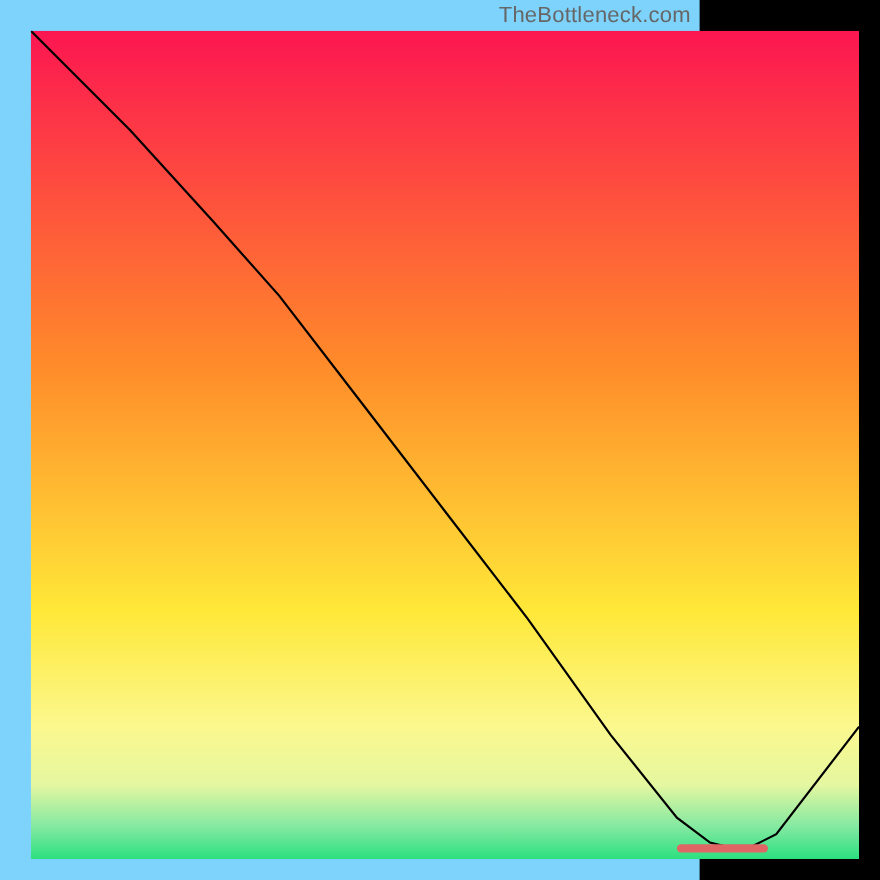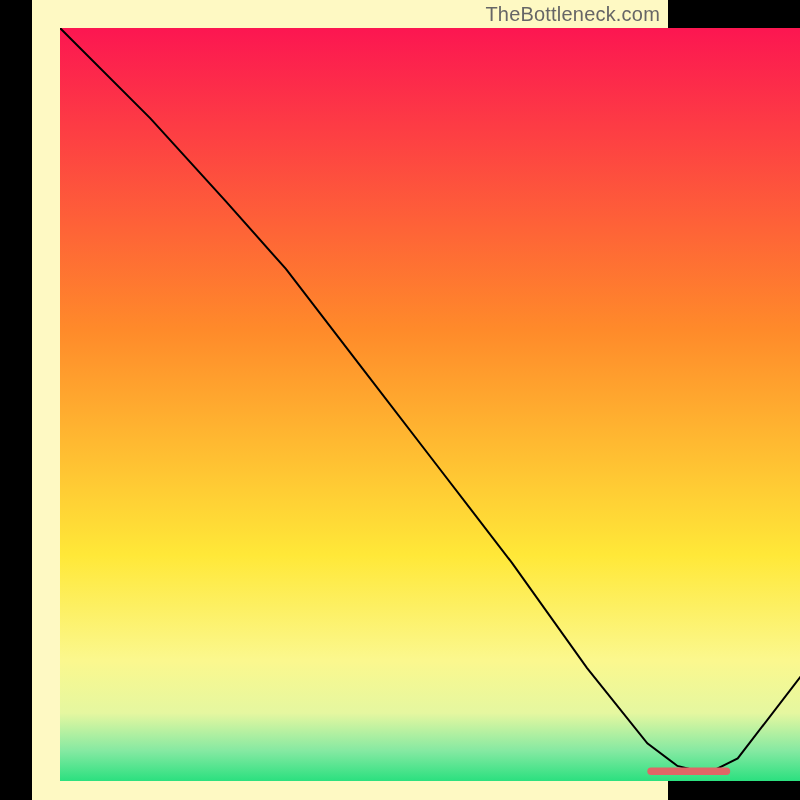--- a/index.html
+++ b/index.html
@@ -6,23 +6,22 @@
     margin: 0;
     padding: 0;
     width: 800px;
     height: 800px;
     background: #000;
     font-family: Arial, sans-serif;
   }
   .outer {
     width: 636px;
     height: 800px;
-    background: #fef9c3;
+    background: #7dd3fc;
     position: relative;
-    margin-left: 32px;
   }
   .watermark {
     position: absolute;
     top: 3px;
     right: 8px;
     color: #666;
     font-size: 20px;
     font-weight: 500;
     letter-spacing: 0.2px;
   }

